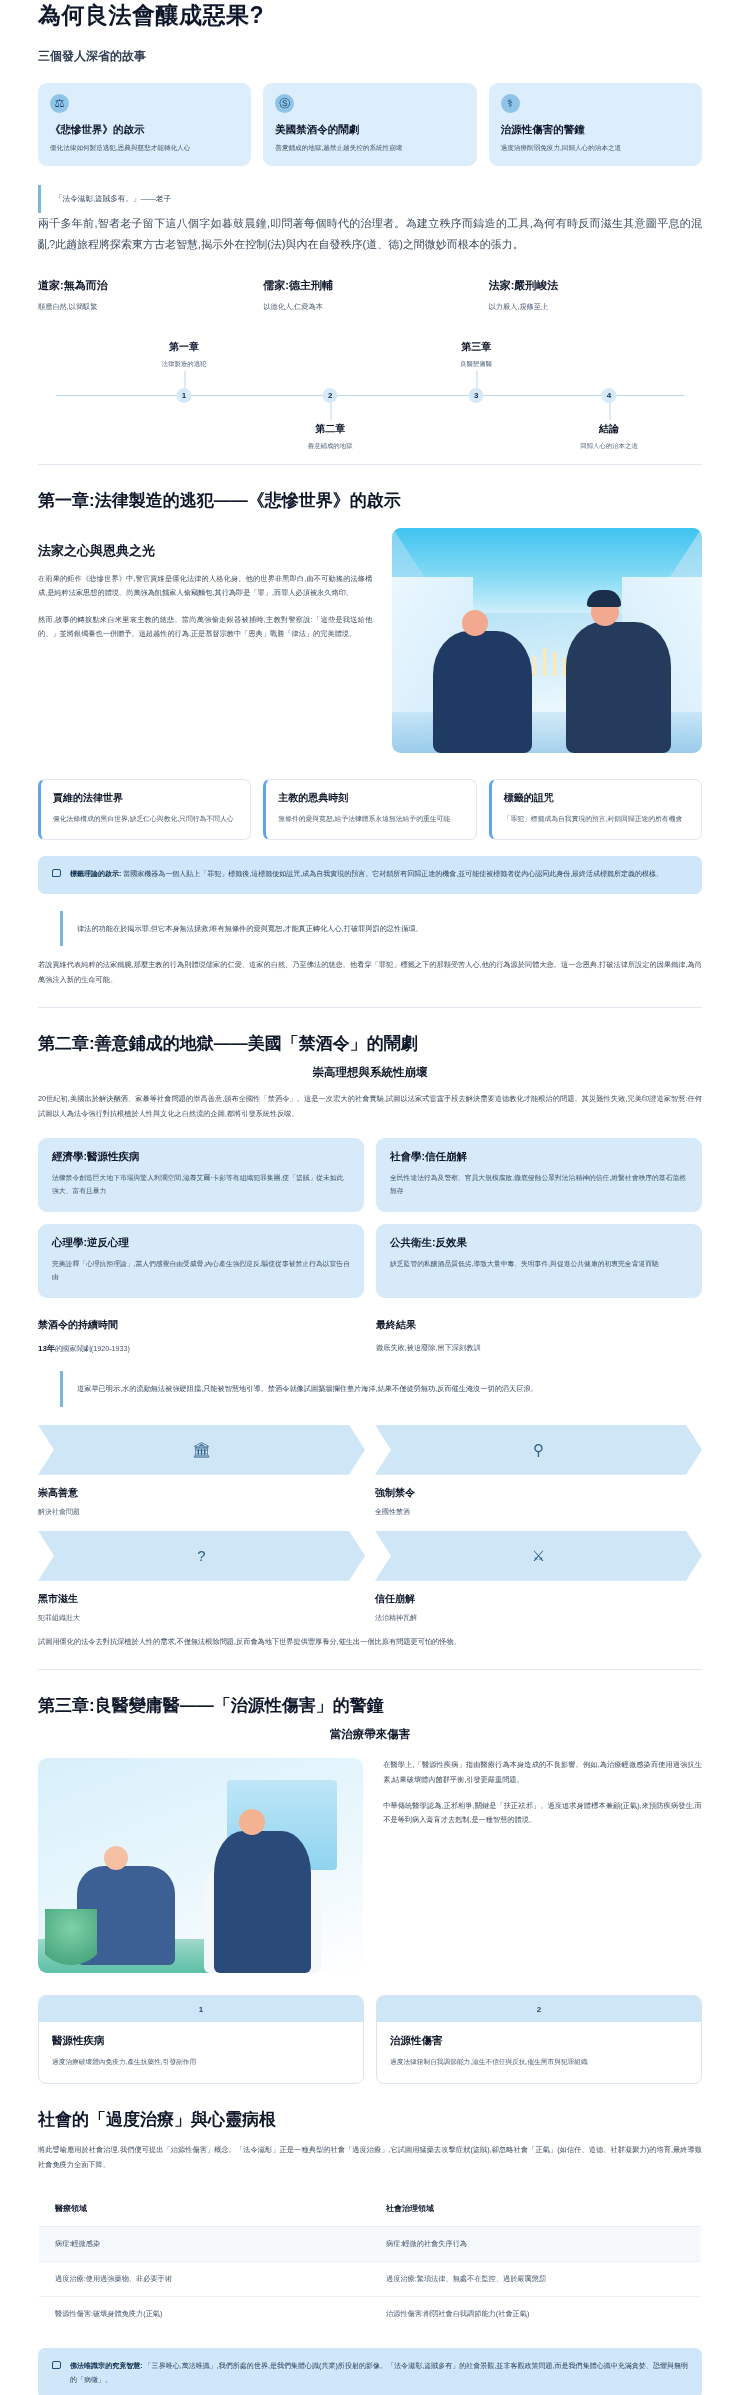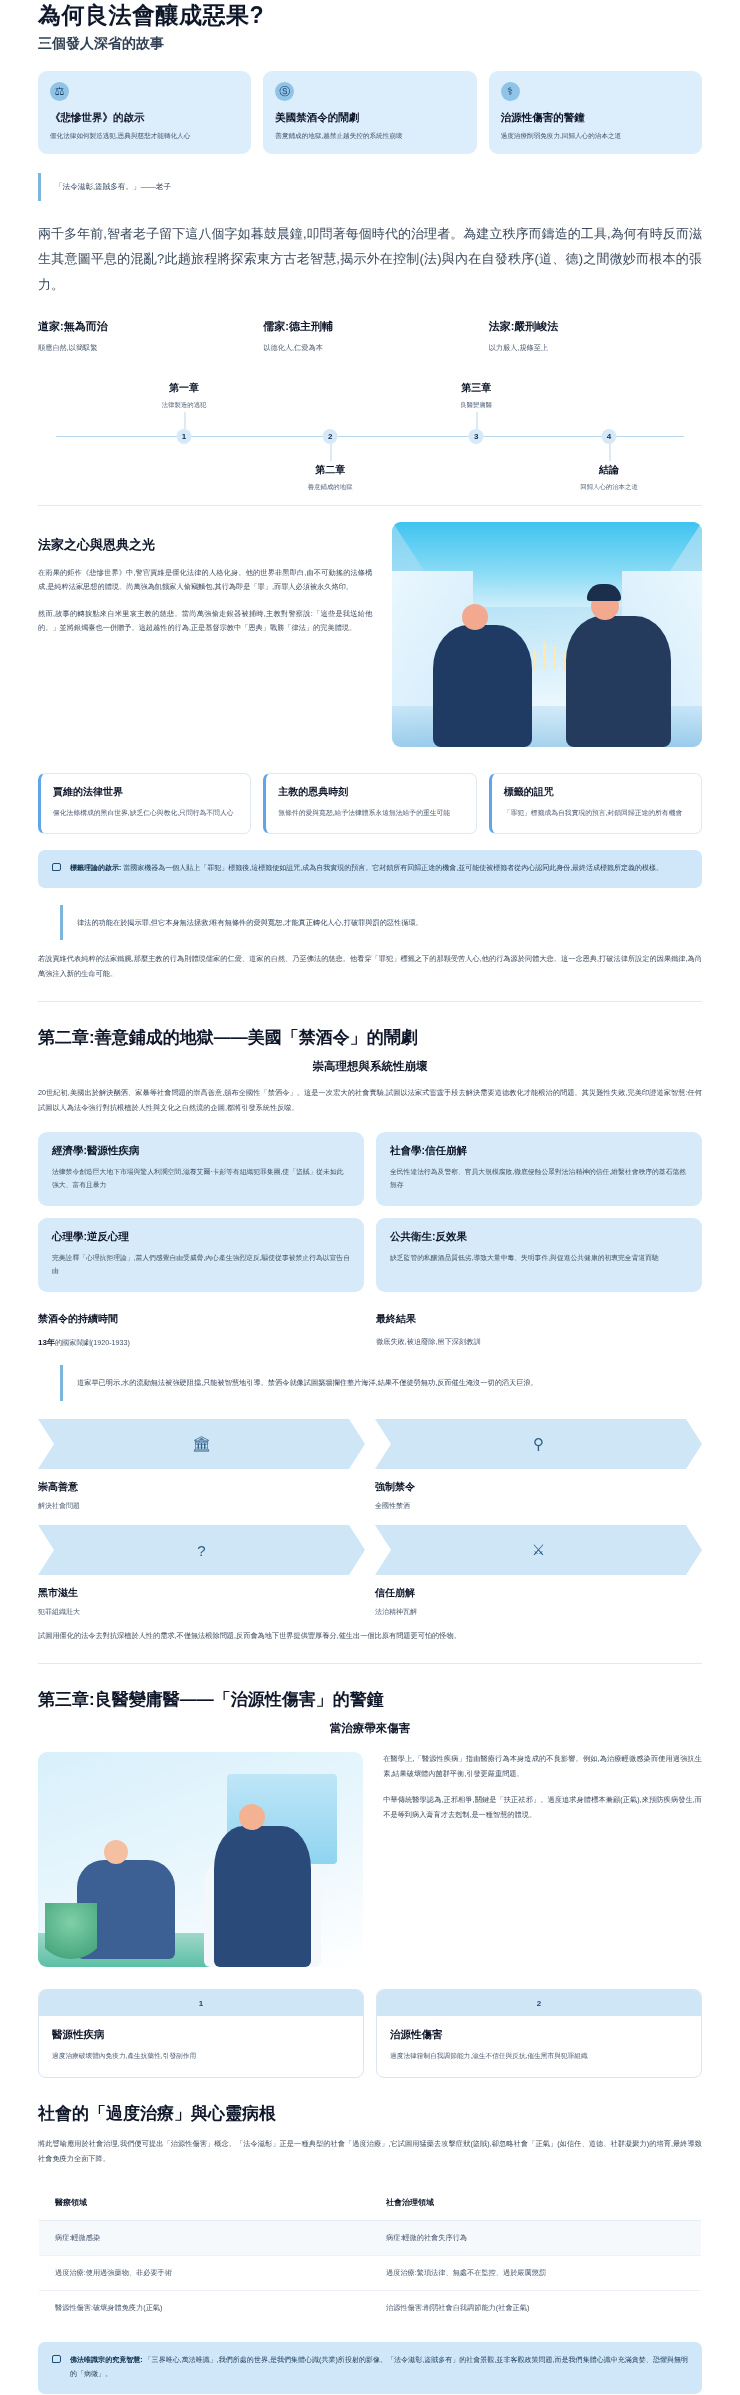--- a/index.html
+++ b/index.html
@@ -14,24 +14,24 @@
   .page { width: 740px; padding: 0 38px; }
 
   
   .doc-title {
     font-size: 23px;
     font-weight: bold;
     color: #0f172a;
     letter-spacing: .5px;
   }
   .doc-subtitle {
-    font-size: 14px;
+    font-size: 12px;
     font-weight: bold;
     color: #334155;
-    margin-top: 4px;
+    margin-top: 17px;
   }
 
   
   .summary-row {
     display: flex;
     gap: 12px;
     margin-top: 18px;
   }
   .summary-card {
     flex: 1;
@@ -65,22 +65,22 @@
   .quote {
     border-left: 3px solid #7cb6dd;
     padding: 9px 0 9px 14px;
     margin-top: 19px;
     font-size: 7.6px;
     color: #33465e;
   }
 
   
   .intro-para {
-    margin-top: 20px;
-    font-size: 13px;
+    margin-top: 0;
+    font-size: 11px;
     line-height: 1.95;
     color: #3b4a5e;
     text-align: justify;
   }
 
   
   .schools {
     display: flex;
     gap: 12px;
     margin-top: 22px;
@@ -584,20 +584,21 @@
       <div class="tl-stem down"></div>
       <div class="tl-label down">
         <div class="tl-ch">結論</div>
         <div class="tl-sub">回歸人心的治本之道</div>
       </div>
       <div class="tl-dot">4</div>
     </div>
   </div>
   <hr class="sep">
 
+  <h2 class="chapter-title">第一章:法律製造的逃犯——《悲慘世界》的啟示</h2>
 
   <div class="ch1-cols">
     <div class="ch1-text">
       <h3 class="section-h" style="margin-top:14px;">法家之心與恩典之光</h3>
       <p class="body-para">在雨果的鉅作《悲慘世界》中,警官賈維是僵化法律的人格化身。他的世界非黑即白,由不可動搖的法條構成,是純粹法家思想的體現。尚萬強為飢餓家人偷竊麵包,其行為即是「罪」,而罪人必須被永久烙印。</p>
       <p class="body-para">然而,故事的轉捩點來自米里哀主教的慈悲。當尚萬強偷走銀器被捕時,主教對警察說:「這些是我送給他的。」並將銀燭臺也一併贈予。這超越性的行為,正是基督宗教中「恩典」戰勝「律法」的完美體現。</p>
     </div>
     <div class="ch1-art">
       <div class="art-frame">
         <div class="ceiling"></div>

